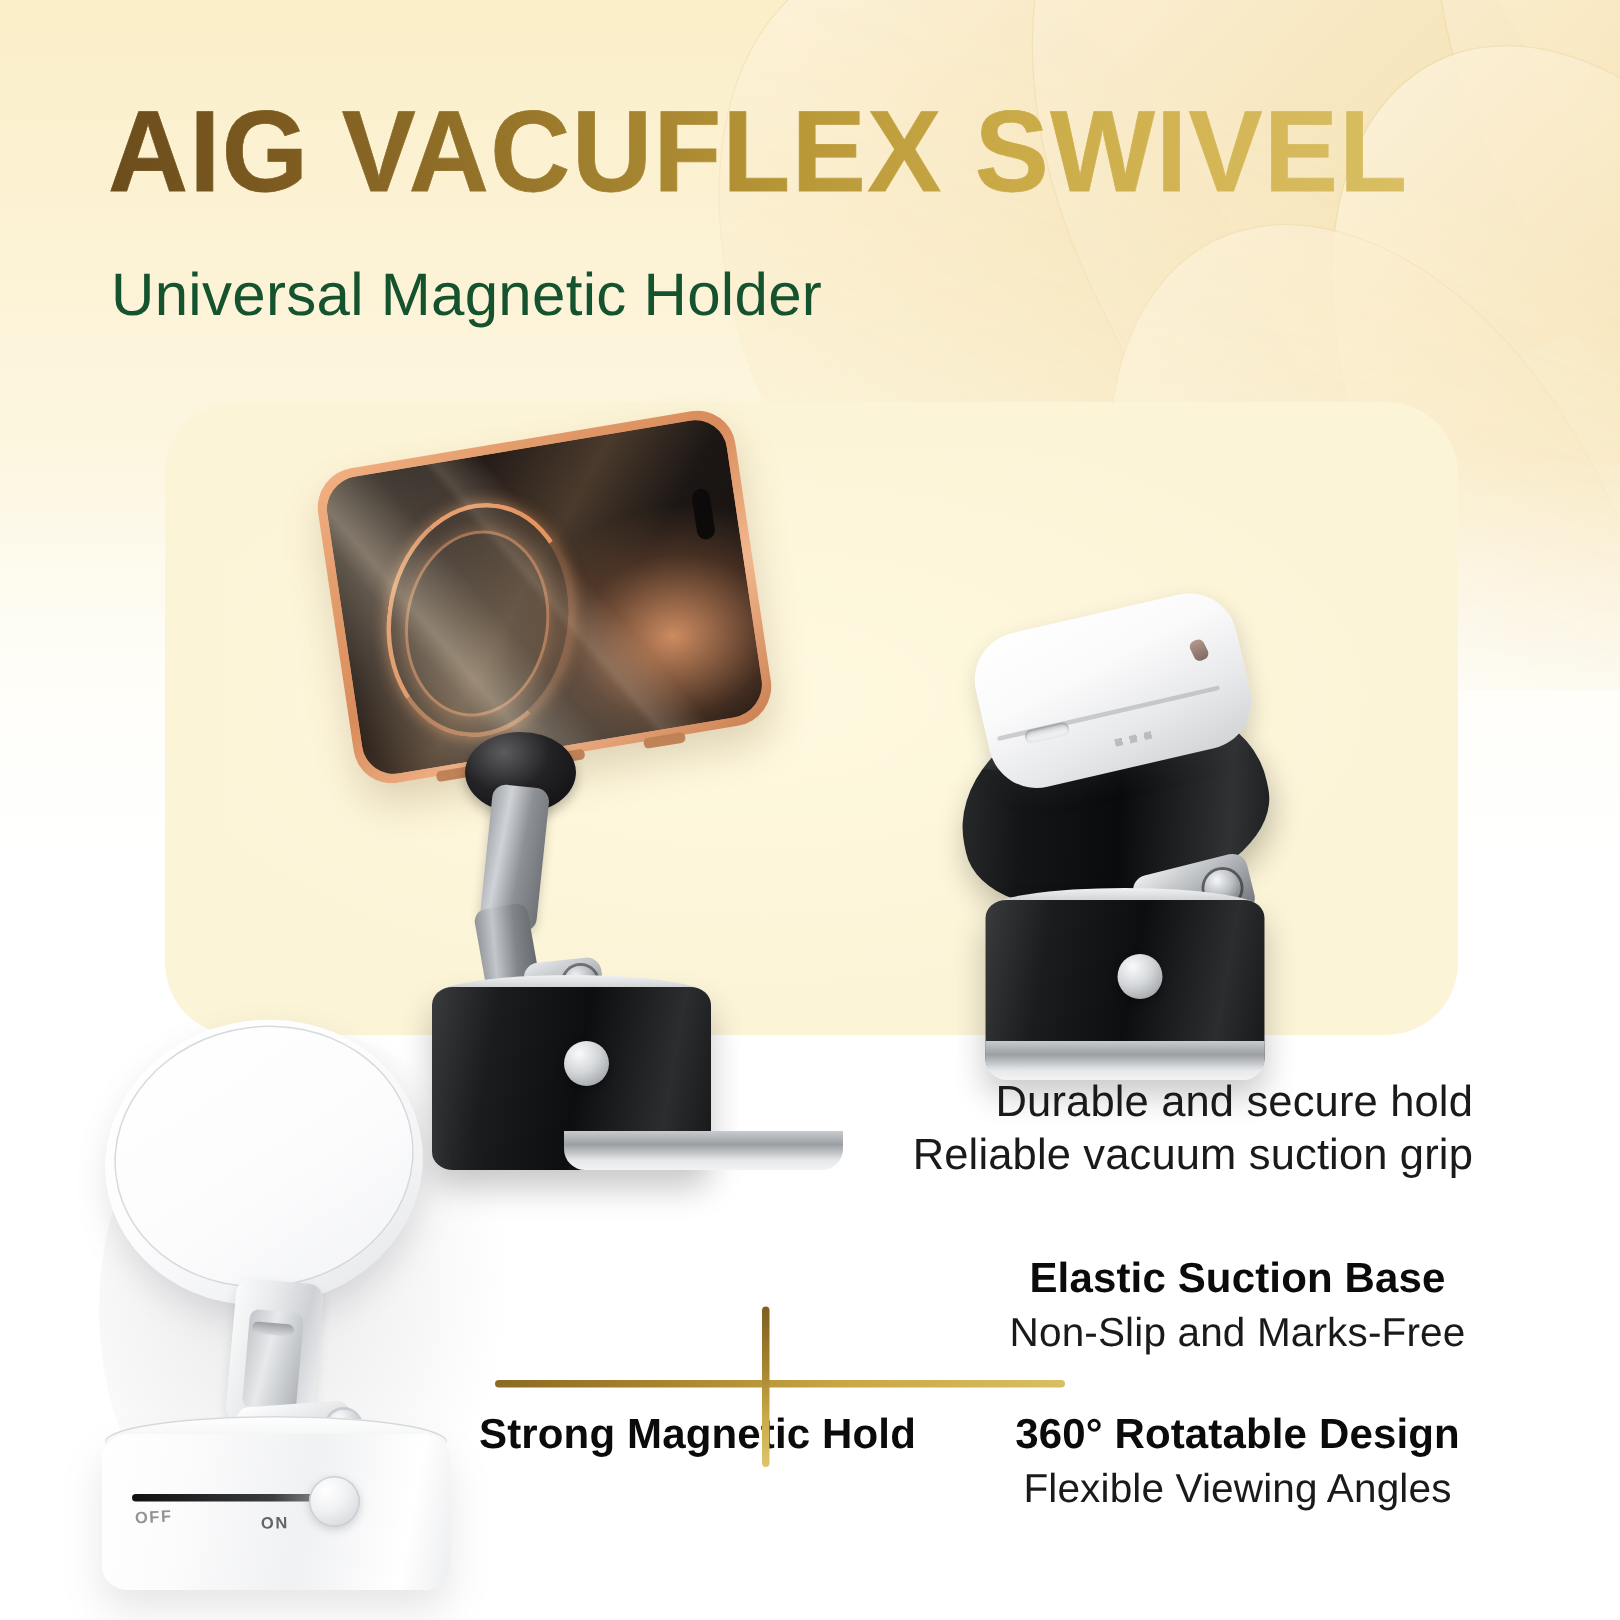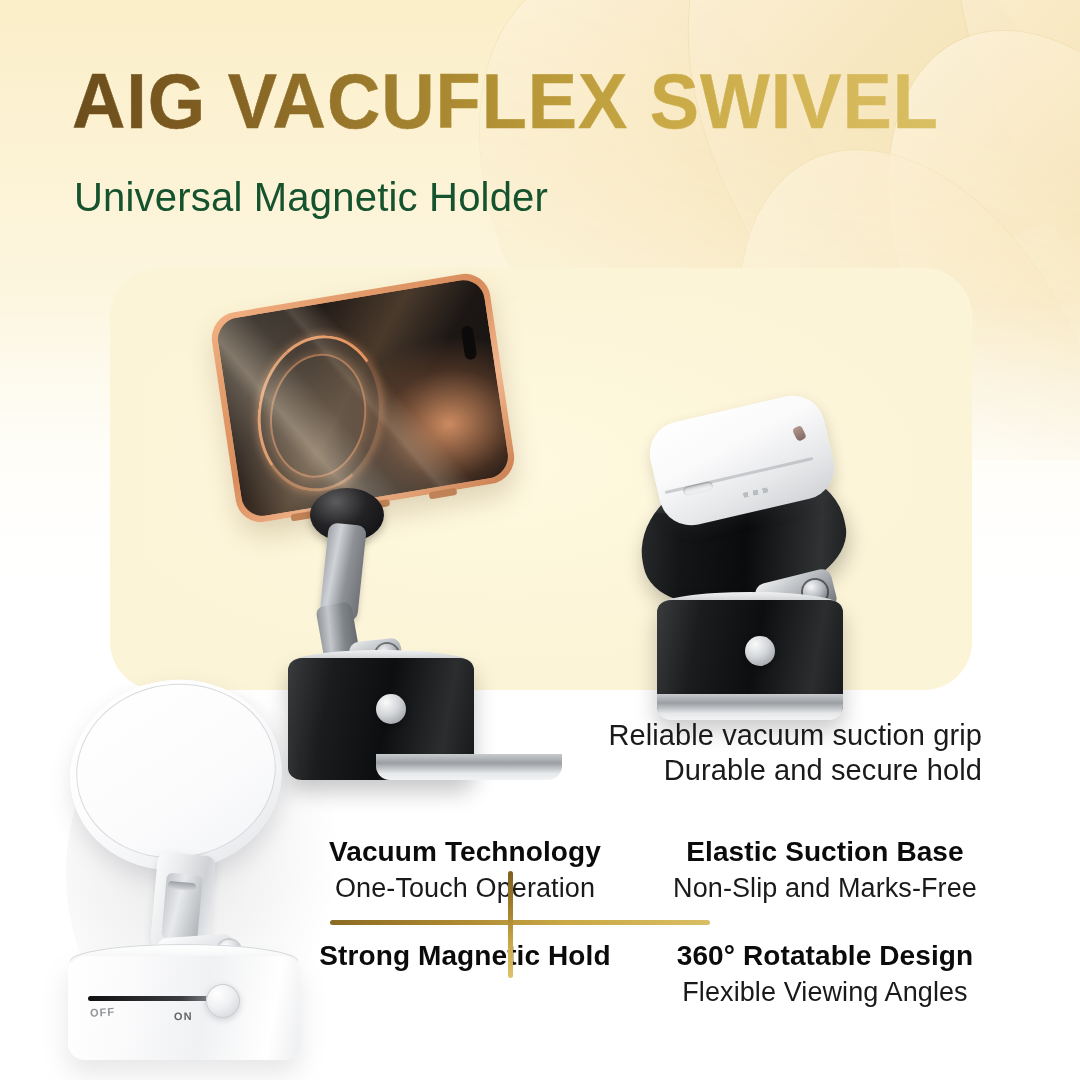--- a/index.html
+++ b/index.html
@@ -274,29 +274,25 @@
     <div class="w-base">
       
     </div>
     <div class="w-track"></div>
     <div class="w-off">OFF</div>
     <div class="w-on">ON</div>
     <div class="w-knob"></div>
   </div>
 
   <div class="bullets">
+    <div>Durable and secure hold</div>
     <div>Reliable vacuum suction grip</div>
-    <div>Durable and secure hold</div>
   </div>
 
   <div class="features">
-    <div class="fcell c-tl">
-      <div class="ft">Vacuum Technology</div>
-      <div class="fs">One-Touch Operation</div>
-    </div>
     <div class="fcell c-tr">
       <div class="ft">Elastic Suction Base</div>
       <div class="fs">Non-Slip and Marks-Free</div>
     </div>
     <div class="fcell c-bl">
       <div class="ft">Strong Magnetic Hold</div>
     </div>
     <div class="fcell c-br">
       <div class="ft">360° Rotatable Design</div>
       <div class="fs">Flexible Viewing Angles</div>

